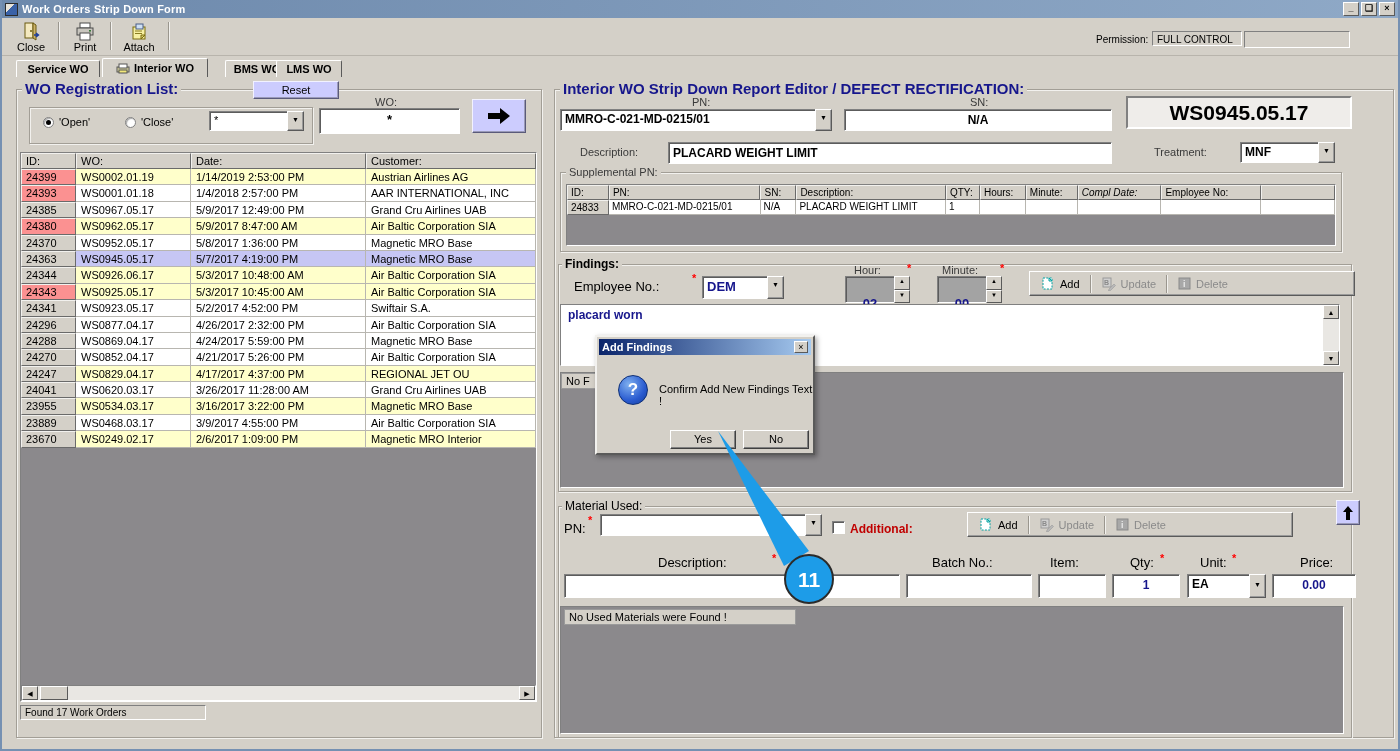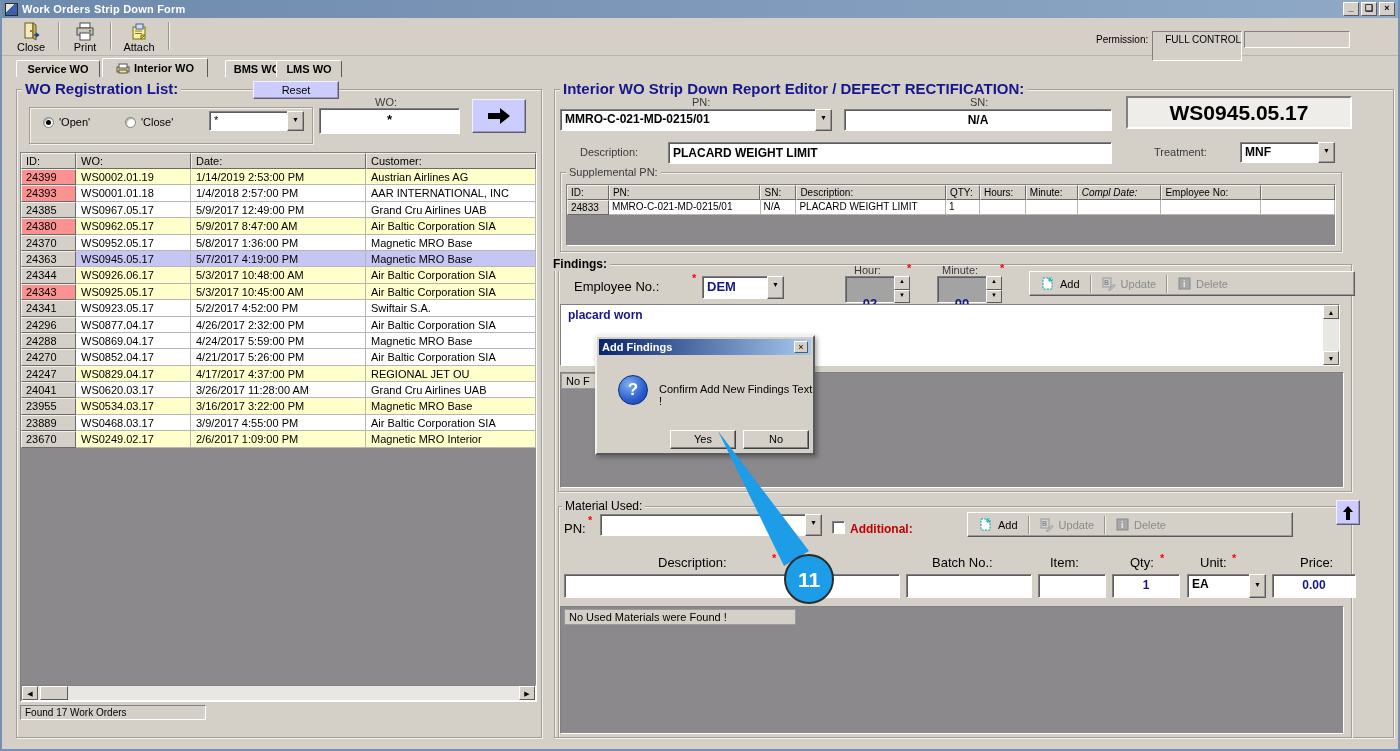--- a/index.html
+++ b/index.html
@@ -137,21 +137,21 @@
         <rect x="4" y="5" width="12" height="12" fill="#f7f0a2" stroke="#7a6c10"></rect>
         <path d="M12 17 l4 -4 h-4 z" fill="#d9cd6e" stroke="#7a6c10"></path>
         <rect x="7" y="2" width="7" height="5" fill="#cfe0f4" stroke="#4a5e86"></rect>
         <line x1="6" y1="9" x2="13" y2="9" stroke="#8a7c20"></line>
         <line x1="6" y1="11.5" x2="13" y2="11.5" stroke="#8a7c20"></line>
       </svg>
       <span>Attach</span>
     </div>
     <div class="tsep" style="left:166px;"></div>
     <span class="abs permlbl" style="left:1094px;top:16px;">Permission:</span>
-    <div class="abs permbox sunken" style="left:1150px;top:13px;width:90px;height:30px;text-align:right;">FULL CONTROL</div>
+    <div class="abs permbox sunken" style="left:1150px;top:13px;width:90px;height:15px;">FULL CONTROL</div>
     <div class="abs permbox sunken" style="left:1242px;top:13px;width:106px;height:17px;"></div>
   </div>
 
   <div class="tabs">
     <div class="tab" style="left:0;width:84px;">Service WO</div>
     <div class="tab active" style="left:86px;width:106px;">
       <svg width="14" height="11" viewBox="0 0 14 11">
         <rect x="1" y="4" width="12" height="5" fill="#d8d4a0" stroke="#555"></rect>
         <rect x="3" y="1" width="8" height="4" fill="#fff" stroke="#555"></rect>
         <rect x="3" y="7" width="8" height="3" fill="#f2e87a" stroke="#555"></rect>
@@ -350,21 +350,21 @@
         <div style="width: 34px;">1</div>
         <div style="width: 46px;"></div>
         <div style="width: 52px;"></div>
         <div style="width: 84px;"></div>
         <div style="width: 100px;"></div>
         <div style="width: 74px;"></div>
       </div>
   </div>
 
   <div class="abs groupbox" style="left:556px;top:264px;width:794px;height:228px;"></div>
-  <span class="abs glegend" style="left:548px;top:257px;font-weight:bold;font-size:12px;">Findings:</span>
+  <span class="abs glegend" style="left:560px;top:257px;font-weight:bold;font-size:12px;">Findings:</span>
 
   <span class="abs" style="left:572px;top:279px;font-size:13px;">Employee No.:</span>
   <span class="abs redstar" style="left:690px;top:272px;">*</span>
   <div class="abs combo" style="left:700px;top:276px;width:82px;height:23px;">
     <div class="cfield" style="font-weight:bold;font-size:13px;color:#16168c;">DEM</div>
     <div class="cbtn">▼</div>
   </div>
   <span class="abs glabel" style="left:852px;top:264px;">Hour:</span>
   <span class="abs redstar" style="left:905px;top:262px;">*</span>
   <div class="abs spin" style="left:843px;top:276px;width:65px;height:27px;">

